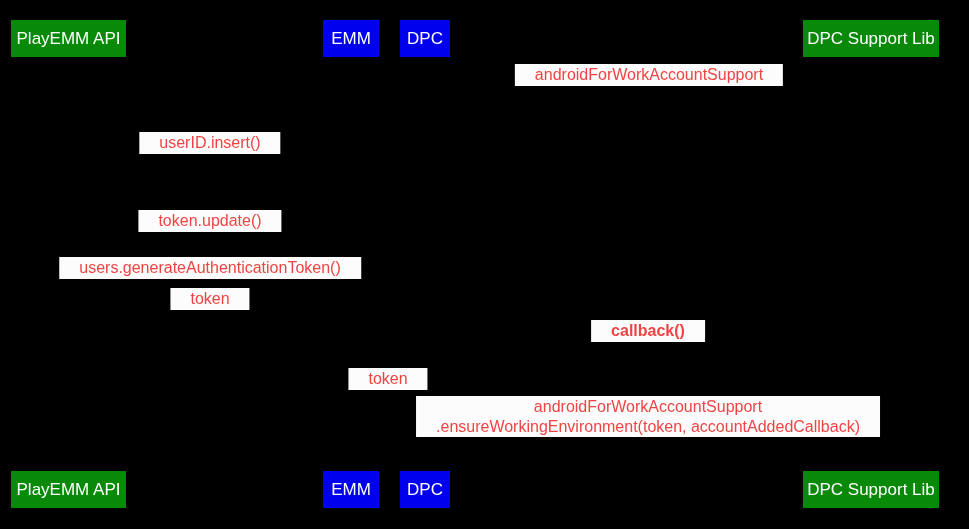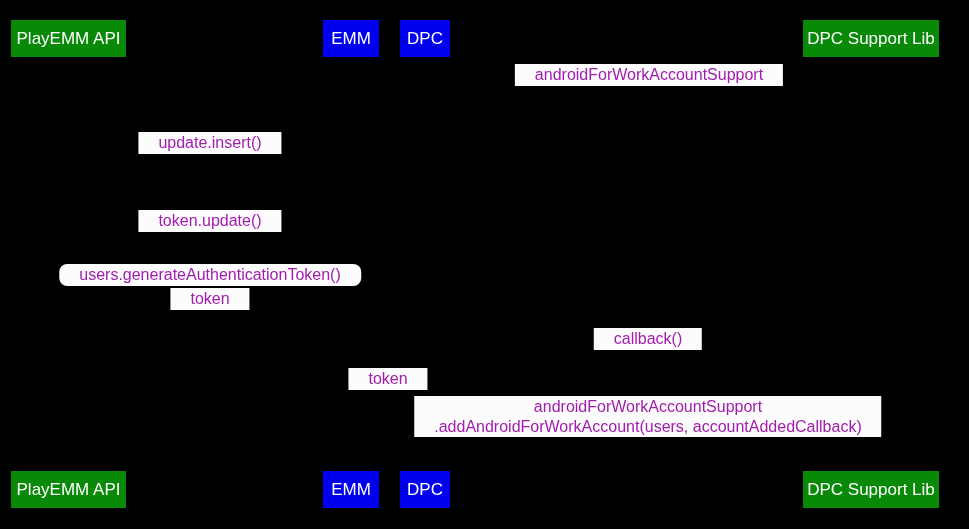--- a/index.html
+++ b/index.html
@@ -26,21 +26,21 @@
     text-align: center;
     color: #ffffff;
     font-size: 17px;
     white-space: nowrap;
     box-sizing: border-box;
   }
   .message-label {
     position: absolute;
     transform: translateX(-50%);
     background: #fcfcfc;
-    color: #a21caf;
+    color: #ef4444;
     font-size: 16px;
     line-height: 19.5px;
     padding: 1px 20px;
     text-align: center;
     white-space: nowrap;
     box-sizing: border-box;
   }
 </style>
 </head>
 <body>
@@ -50,43 +50,43 @@
       <div class="actor-box" style="left: 11px; width: 115px; top: 20px; background: rgb(8, 138, 8);">PlayEMM API</div>
       <div class="actor-box" style="left: 323px; width: 56px; top: 20px; background: rgb(0, 0, 238);">EMM</div>
       <div class="actor-box" style="left: 400px; width: 50px; top: 20px; background: rgb(0, 0, 238);">DPC</div>
       <div class="actor-box" style="left: 803px; width: 136px; top: 20px; background: rgb(8, 138, 8);">DPC Support Lib</div>
     </div>
   <div id="messages-layer">
       <div class="message-label" style="left: 649px; top: 64px;">
         <div>androidForWorkAccountSupport</div>
       </div>
       <div class="message-label" style="left: 210px; top: 132px;">
-        <div>update.insert()</div>
+        <div>userID.insert()</div>
       </div>
       <div class="message-label" style="left: 210px; top: 171px; margin-top: 39px;">
         <div>userID</div>
       </div>
       <div class="message-label" style="left: 210px; top: 210px;">
         <div>token.update()</div>
       </div>
-      <div class="message-label" style="left: 210px; top: 264px; border-radius: 8px;">
+      <div class="message-label" style="left: 210px; top: 257px;">
         <div>users.generateAuthenticationToken()</div>
       </div>
       <div class="message-label" style="left: 210px; top: 288px;">
         <div>token</div>
       </div>
-      <div class="message-label" style="left: 648px; top: 328px;">
+      <div class="message-label" style="left: 648px; top: 320px; font-weight: bold;">
         <div>callback()</div>
       </div>
       <div class="message-label" style="left: 388px; top: 368px;">
         <div>token</div>
       </div>
       <div class="message-label" style="left: 648px; top: 396px;">
         <div>androidForWorkAccountSupport</div>
-        <div>.addAndroidForWorkAccount(users, accountAddedCallback)</div>
+        <div>.ensureWorkingEnvironment(token, accountAddedCallback)</div>
       </div>
     </div>
   <div id="actor-row-bottom">
       <div class="actor-box" style="left: 11px; width: 115px; top: 471px; background: rgb(8, 138, 8);">PlayEMM API</div>
       <div class="actor-box" style="left: 323px; width: 56px; top: 471px; background: rgb(0, 0, 238);">EMM</div>
       <div class="actor-box" style="left: 400px; width: 50px; top: 471px; background: rgb(0, 0, 238);">DPC</div>
       <div class="actor-box" style="left: 803px; width: 136px; top: 471px; background: rgb(8, 138, 8);">DPC Support Lib</div>
     </div>
 </div>
 

